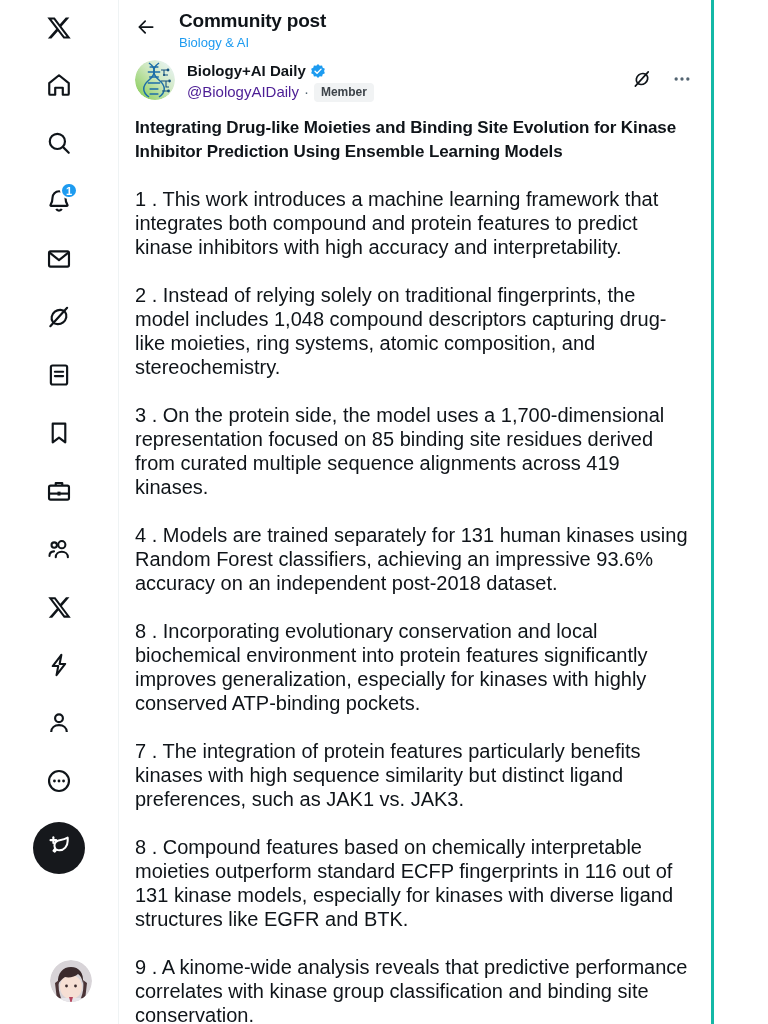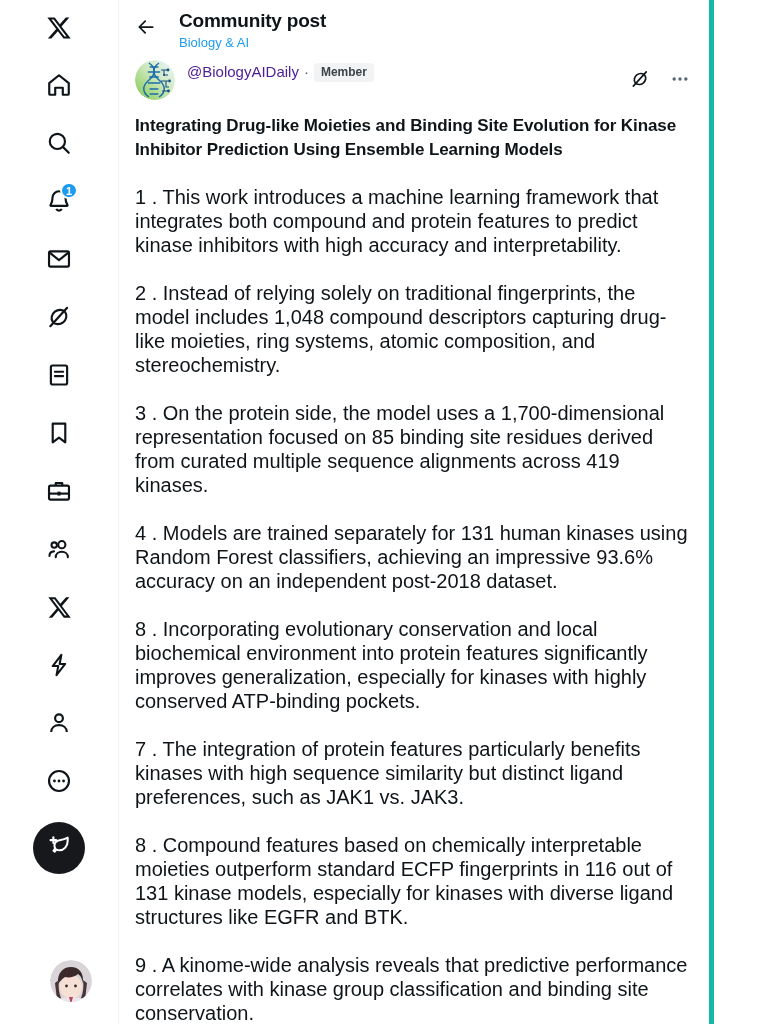--- a/index.html
+++ b/index.html
@@ -58,21 +58,21 @@
     border-radius: 50%;
     overflow: hidden;
     cursor: pointer;
     position: absolute;
     bottom: 22px; left: 50px;
   }
 
   
   .main {
     width: 595px;
-    border-right: 5px solid #14b8a6;
+    border-right: 3px solid #14b8a6;
     height: 1024px;
     overflow: hidden;
     flex: 0 0 595px;
   }
 
   .topbar {
     display: flex; align-items: flex-start;
     padding: 6px 16px 8px 10px;
     height: 56px;
   }
@@ -387,20 +387,29 @@
                 <circle cx="33" cy="10" r="1.4"></circle>
                 <circle cx="34.5" cy="21" r="1.4"></circle>
                 <circle cx="33.5" cy="31" r="1.4"></circle>
                 <circle cx="29" cy="15" r="1.1"></circle>
               </g>
           </g>
         </svg>
       </div>
 
       <div class="acct-meta">
+        <div class="acct-line1">
+          <span class="acct-name">Biology+AI Daily</span>
+          <span class="verified">
+            <svg width="16" height="16" viewBox="0 0 24 24">
+                <path fill="#1d9bf0" d="M12 1.5 14.6 4l3.5-.4 1 3.4 3.2 1.6-1.2 3.4 1.2 3.4-3.2 1.6-1 3.4-3.5-.4L12 22.5 9.4 20l-3.5.4-1-3.4L1.7 15.4l1.2-3.4-1.2-3.4 3.2-1.6 1-3.4L9.4 4z"></path>
+                <polyline points="7.6,12.4 10.6,15.3 16.6,9.2" fill="none" stroke="#fff" stroke-width="2.1" stroke-linecap="round" stroke-linejoin="round"></polyline>
+              </svg>
+          </span>
+        </div>
         <div class="acct-line2">
           <span class="acct-handle">@BiologyAIDaily</span>
           <span class="dot-sep">·</span>
           <span class="member-pill">Member</span>
         </div>
       </div>
 
       <div class="head-actions">
         <div class="icon-btn">
           <span>

